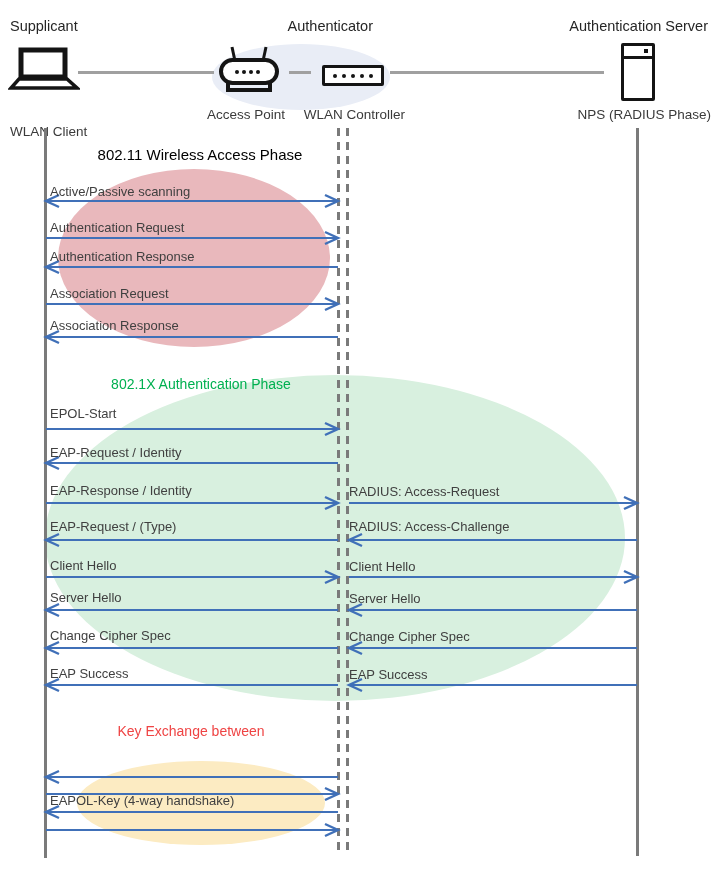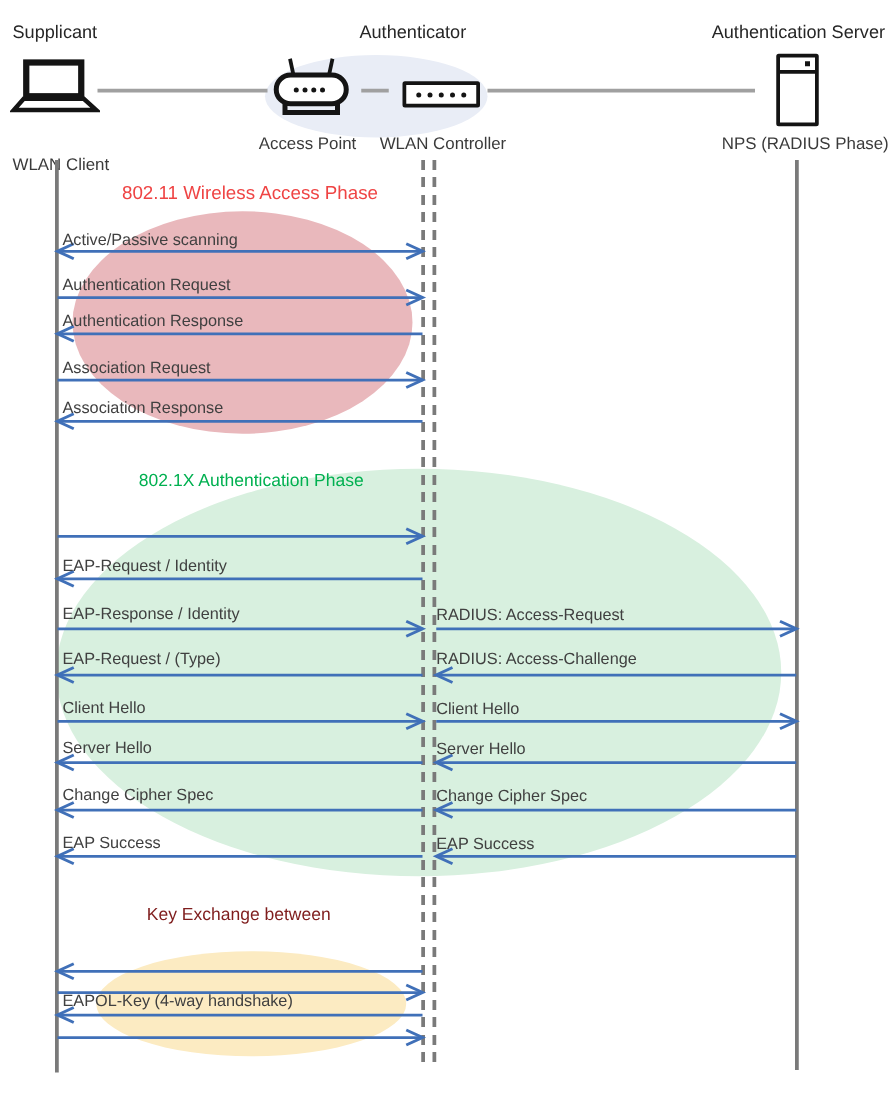--- a/index.html
+++ b/index.html
@@ -27,23 +27,23 @@
   .lifeline{position:absolute;top:128px;width:3px;background:#7A7A7A;}
   .dash-line{position:absolute;top:128px;width:3px;height:722px;
     background:repeating-linear-gradient(to bottom,#7A7A7A 0 8px,transparent 8px 14px);}
   
   .phase-ellipse{position:absolute;border-radius:50%;}
   .pe1{left:58px;top:169px;width:272px;height:178px;background:#E9B8BC;}
   .pe2{left:45px;top:375px;width:580px;height:326px;background:#D8F0DF;}
   .pe3{left:77px;top:761px;width:248px;height:84px;background:#FCEBC2;}
   
   .phase-title{position:absolute;text-align:center;z-index:5;}
-  .pt1{left:46px;width:308px;top:146px;font-size:15px;color:#ef4444;}
+  .pt1{left:46px;width:308px;top:146px;font-size:15px;color:#000000;}
   .pt2{left:46px;width:310px;top:376px;font-size:14px;color:#00B050;}
-  .pt3{left:66px;width:250px;top:722px;font-size:14px;line-height:19px;color:#7f1d1d;}
+  .pt3{left:66px;width:250px;top:722px;font-size:14px;line-height:19px;color:#ef4444;}
   
   .lbl{position:absolute;font-size:13px;color:#404040;text-align:left;z-index:5;line-height:16px;}
   .col-left{left:50px;width:296px;}
   .col-right{left:349px;width:288px;}
   .arrows{position:absolute;left:0;top:0;z-index:4;pointer-events:none;}
   .arrows path{stroke:#4070B8;fill:none;}
   .shaft{stroke-width:2.2px;}
   .head{stroke-width:2.4px;}
   .z2{z-index:2;}
 </style>
@@ -110,20 +110,21 @@
   <div class="phase-title pt2">802.1X Authentication Phase</div>
   <div class="phase-title pt3">
     <div>Key Exchange between</div>
   </div>
 
   <div class="lbl col-left" style="top:184px;">Active/Passive scanning</div>
   <div class="lbl col-left" style="top:220px;">Authentication Request</div>
   <div class="lbl col-left" style="top:249px;">Authentication Response</div>
   <div class="lbl col-left" style="top:286px;">Association Request</div>
   <div class="lbl col-left" style="top:318px;">Association Response</div>
+  <div class="lbl col-left" style="top:406px;">EPOL-Start</div>
   <div class="lbl col-left" style="top:445px;">EAP-Request / Identity</div>
   <div class="lbl col-left" style="top:483px;">EAP-Response / Identity</div>
   <div class="lbl col-left" style="top:519px;">EAP-Request / (Type)</div>
   <div class="lbl col-left" style="top:558px;">Client Hello</div>
   <div class="lbl col-left" style="top:590px;">Server Hello</div>
   <div class="lbl col-left" style="top:628px;">Change Cipher Spec</div>
   <div class="lbl col-left" style="top:666px;">EAP Success</div>
   <div class="lbl col-left" style="top:793px;">EAPOL-Key (4-way handshake)</div>
 
   <div class="lbl col-right" style="top:484px;">RADIUS: Access-Request</div>

